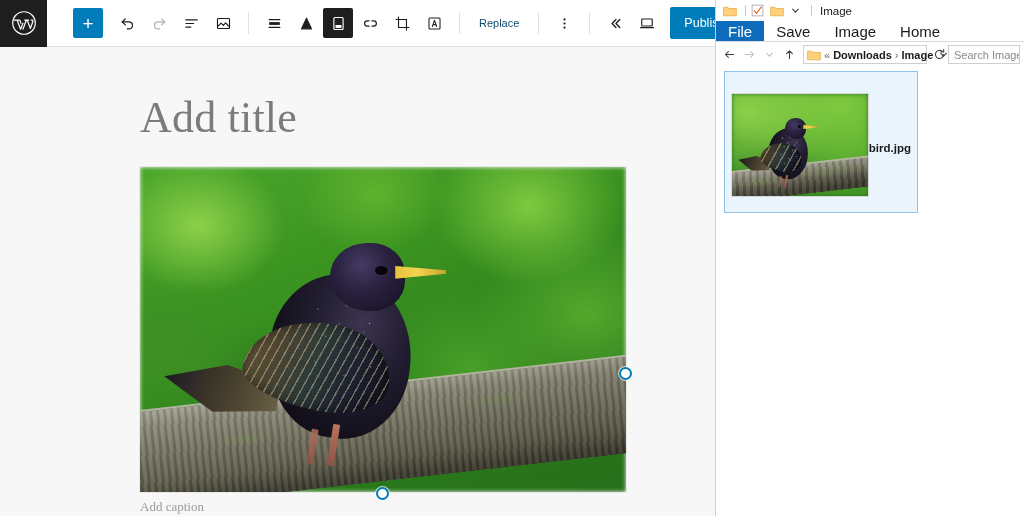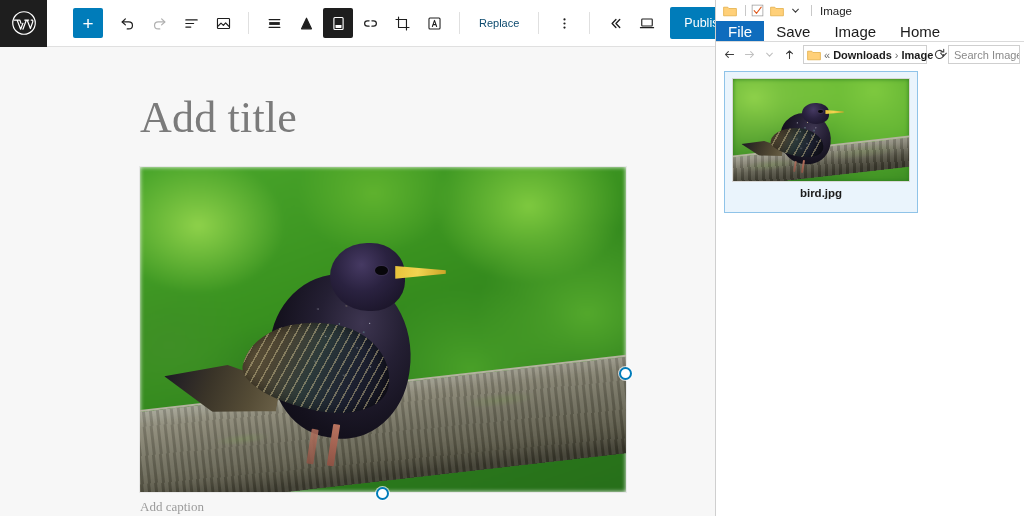--- a/index.html
+++ b/index.html
@@ -247,21 +247,21 @@
     padding-left: 5px; color: #8a8a8a; font-size: 11px;
     white-space: nowrap; overflow: hidden;
   }
   #exp-content {
     position: absolute; top: 67px; left: 0; right: 0; bottom: 0;
     background: #ffffff; padding: 4px 0 0 8px;
   }
   #file-tile {
     width: 194px; height: 142px;
     border: 1px solid #8fc3e8; background: #eaf4fc;
-    display: flex; flex-direction: column; align-items: center;
+    display: flex; align-items: center;
     padding: 6px 6px 0 6px;
   }
   #file-thumb {
     width: 178px; height: 104px;
     position: relative; overflow: hidden;
     border: 1px solid #d8d8d8; background: #2b7c1c;
   }
   #file-name {
     margin-top: 5px; font-size: 11.5px; color: #1b1b1b;
     font-weight: bold;

